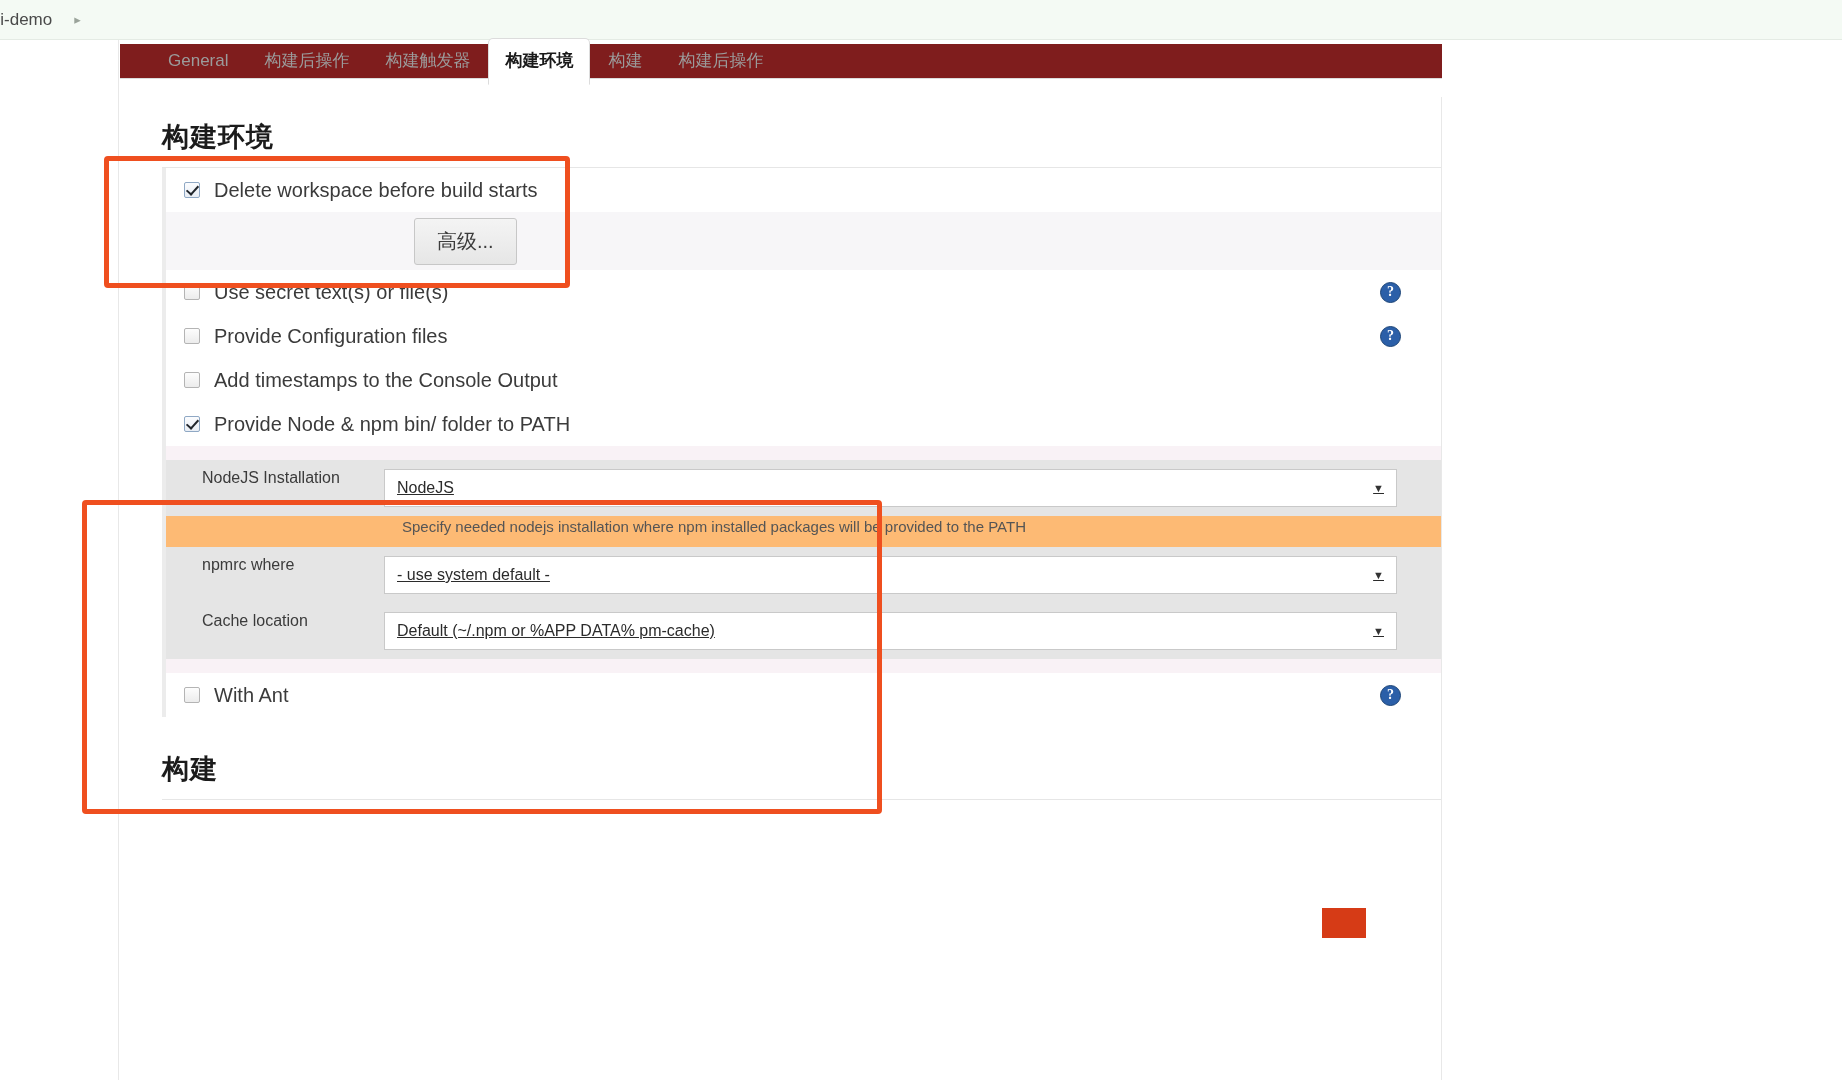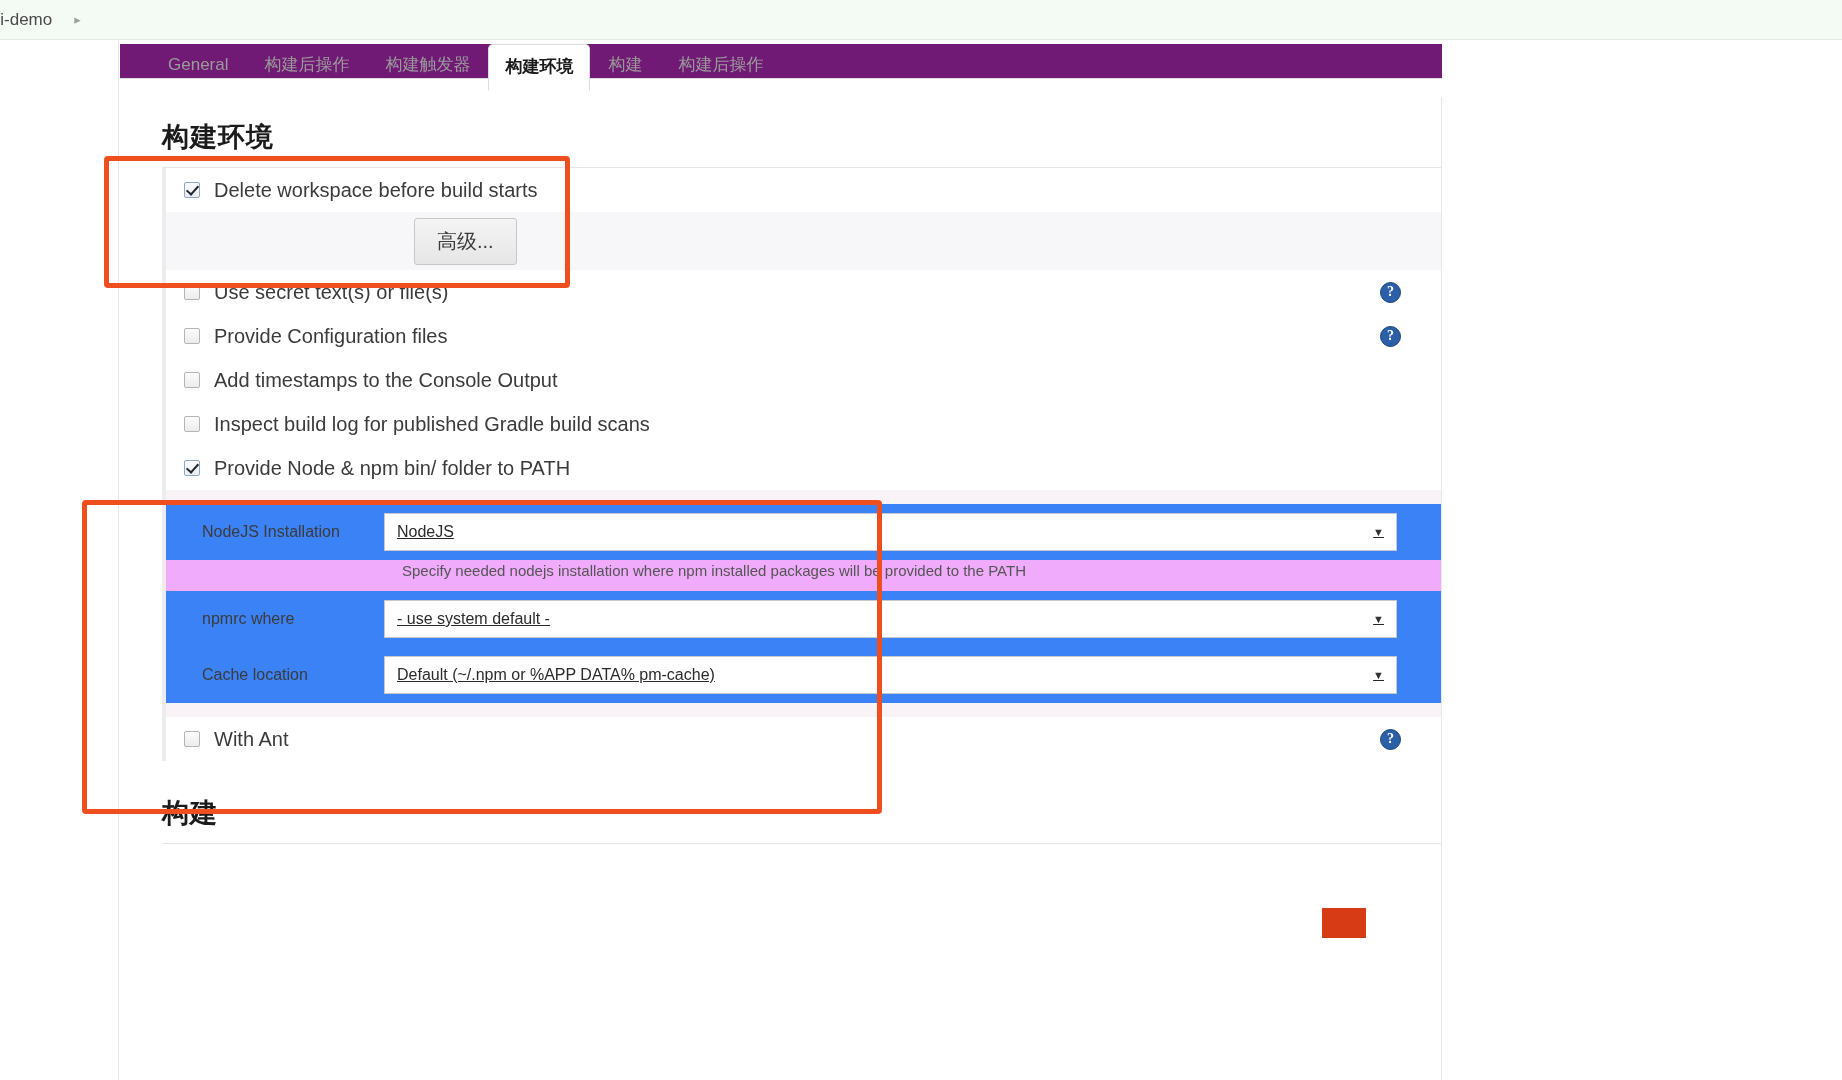--- a/index.html
+++ b/index.html
@@ -31,23 +31,23 @@
 
   
   .left-rail{
     position:absolute; left:0; top:40px; width:119px; height:1040px;
     background:#ffffff; border-right:1px solid #e8e8e8;
   }
 
   
   .tabbar{
     position:absolute; left:120px; top:44px; width:1322px; height:35px;
-    background:#701a75;
+    background:#7f1d1d;
     border-bottom:1px solid #dcdcdc;
-    display:flex; align-items:flex-start;
+    display:flex; align-items:center;
     padding-left:30px;
   }
   .tab{
     font-size:17px; color:#9b9b9b;
     padding:12px 18px 14px 18px;
     white-space:nowrap; cursor:pointer;
     line-height:1;
   }
   .tab.active{
     color:#1a1a1a; font-weight:bold;
@@ -134,22 +134,22 @@
   .btn{
     margin-left:230px;
     background:linear-gradient(#f4f4f4,#e6e6e6);
     border:1px solid #c7c7c7; border-radius:3px;
     padding:9px 22px; font-size:20px; color:#3c3c3c;
     cursor:pointer; white-space:nowrap;
   }
 
   
   .frow{
-    display:flex; align-items:center;
-    background:#3b82f6;
+    display:flex; align-items:flex-start;
+    background:#e5e5e5;
     padding:9px 0 9px 22px;
   }
   .flabel{
     width:200px; flex:0 0 200px;
     font-size:16px; color:#3b3b3b;
     padding-left:18px; white-space:nowrap;
   }
   .select{
     flex:1; margin-right:44px;
     height:38px;
@@ -159,21 +159,21 @@
     padding:0 12px;
     font-size:16px; color:#2b2b2b;
     position:relative; cursor:pointer;
     white-space:nowrap;
     text-decoration:underline;
   }
   .caret{
     margin-left:auto; font-size:11px; color:#333;
   }
   .hint-row{
-    background:#f0abfc; padding:2px 0 12px 240px;
+    background:#fdba74; padding:2px 0 12px 240px;
   }
   .hint{
     font-size:15px; color:#555; white-space:nowrap;
   }
   .spacer-pink{ background:#f9f2f6; height:14px; }
 
   
   .anno{
     position:absolute;
     border:5px solid #ef4f1f;
@@ -241,24 +241,20 @@
       <span class="cb-label">Provide Configuration files</span>
       <span class="helpicon">?</span>
     </div>
 
 
     <div class="row">
       <span class="cb"></span>
       <span class="cb-label">Add timestamps to the Console Output</span>
     </div>
 
-    <div class="row">
-      <span class="cb"></span>
-      <span class="cb-label">Inspect build log for published Gradle build scans</span>
-    </div>
 
     <div class="row">
       <span class="cb checked"></span>
       <span class="cb-label">Provide Node &amp; npm bin/ folder to PATH</span>
     </div>
 
     <div class="spacer-pink"></div>
 
     <div class="frow">
       <span class="flabel">NodeJS Installation</span>

